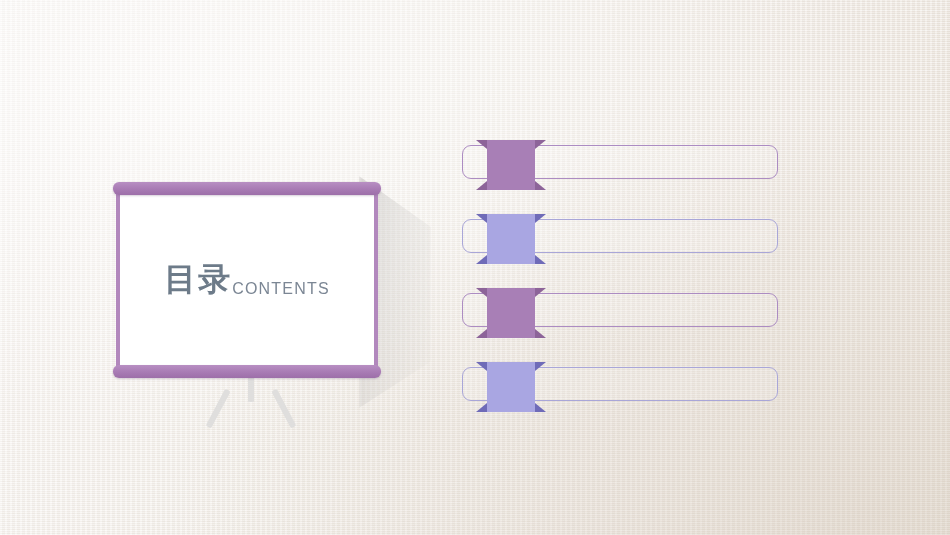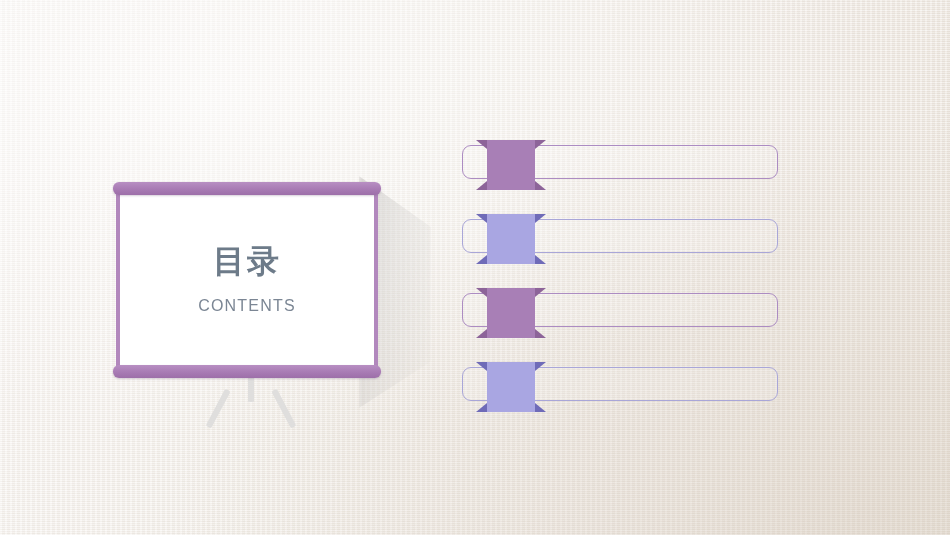--- a/index.html
+++ b/index.html
@@ -162,21 +162,21 @@
   .proj-bar.top { top: 0; }
   .proj-bar.bottom { top: 183px; }
 
   .proj-text {
     position: absolute;
     left: 7px;
     top: 12px;
     width: 254px;
     height: 172px;
     display: flex;
-    flex-direction: column;
+    flex-direction: row;
     align-items: center;
     justify-content: center;
   }
   .proj-title {
     font-size: 32px;
     font-weight: bold;
     color: #6d7b89;
     letter-spacing: 2px;
     line-height: 1.05;
     text-shadow: 0 1px 1px rgba(255,255,255,0.9);

